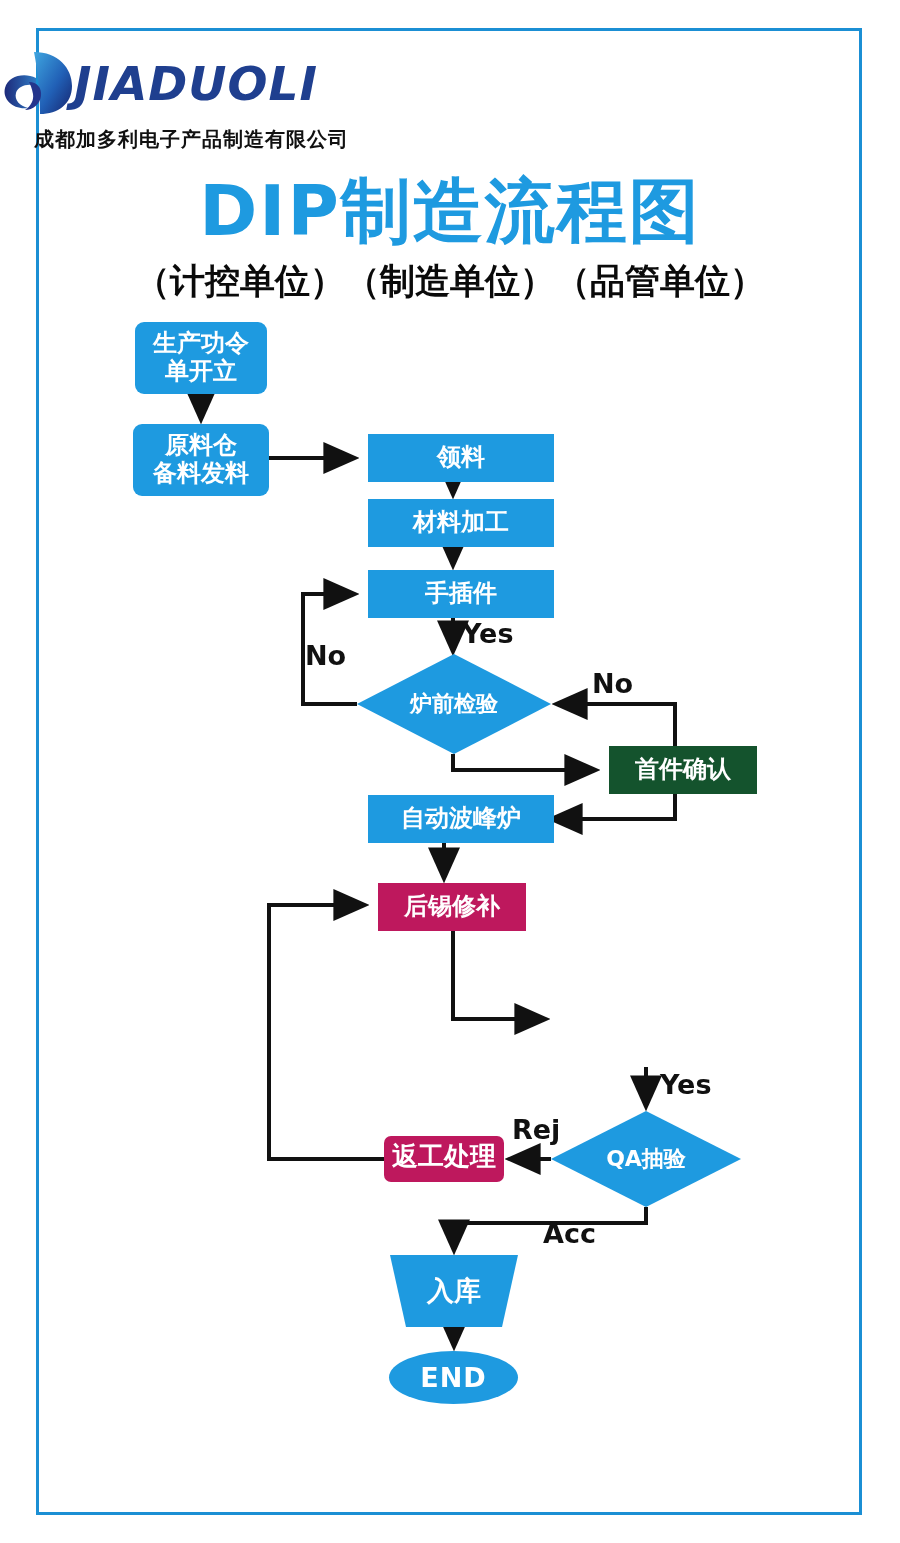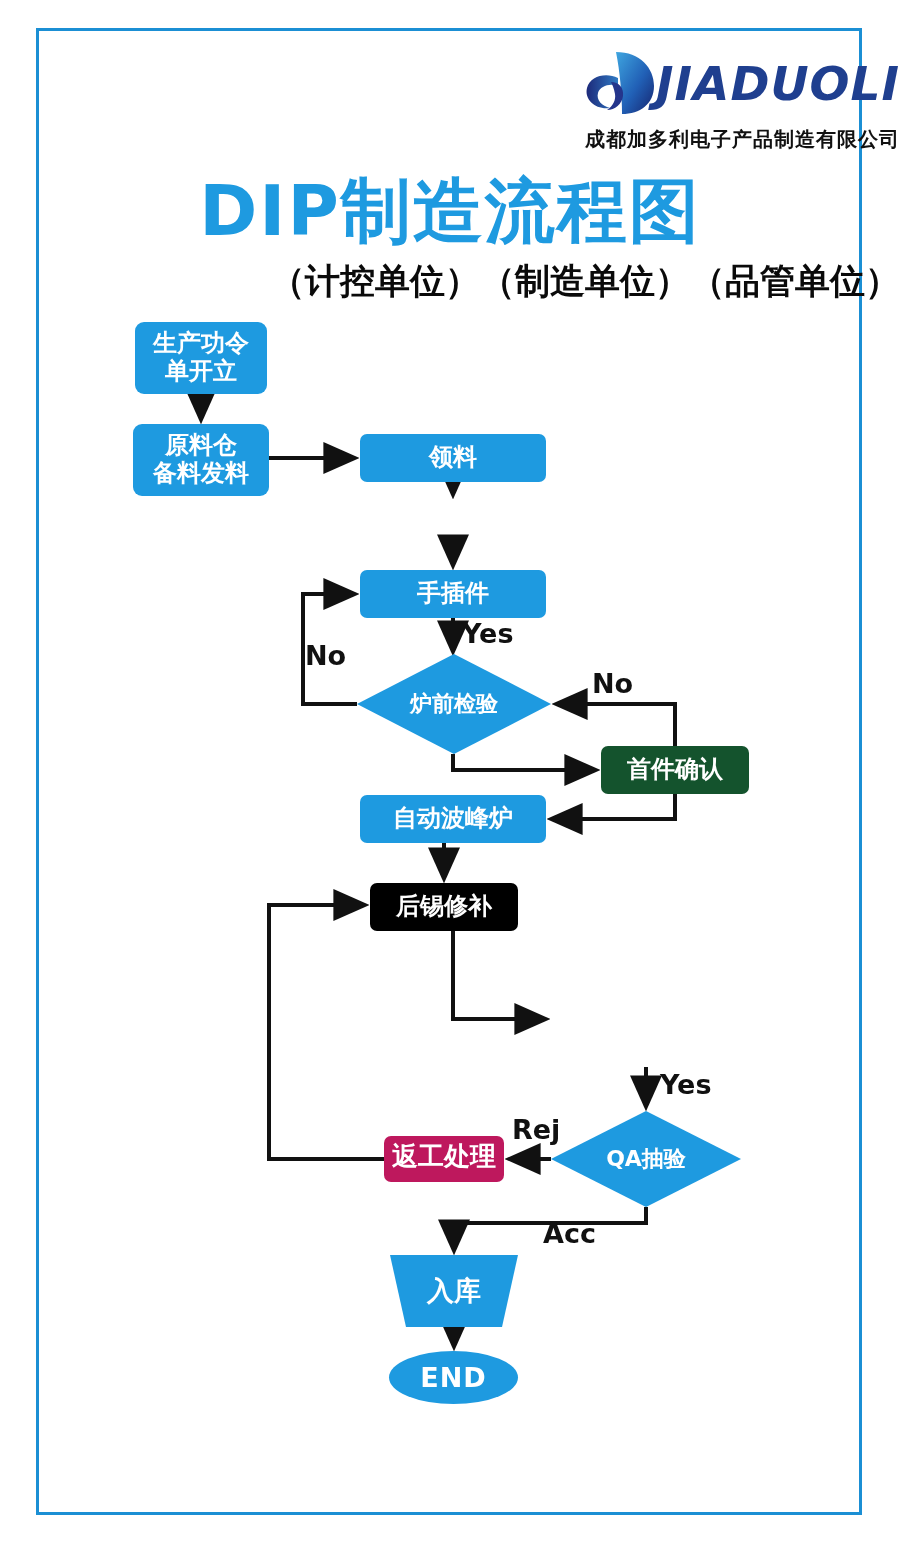--- a/index.html
+++ b/index.html
@@ -12,54 +12,54 @@
     position:absolute;left:0;top:0;width:900px;height:1543px;
     background:#ffffff;
   }
   
   #frame{
     position:absolute;left:36px;top:28px;width:826px;height:1487px;
     border:3px solid #1b8fd4;background:#ffffff;box-sizing:border-box;
   }
   
   #logo-block{
-    position:absolute;left:0;top:48px;width:900px;text-align:right;
+    position:absolute;left:0;top:48px;width:900px;text-align:left;
   }
   #logo-row{display:inline-flex;align-items:center;justify-content:center;}
   .logo-mark{width:78px;height:70px;display:block;}
   .logo-word{
     font-family:"DejaVu Sans","Liberation Sans",sans-serif;
     font-weight:bold;font-style:italic;font-size:47px;letter-spacing:1px;
     color:#1f3f8f;line-height:1;margin-left:-4px;
   }
   #logo-cn{
     margin-top:4px;font-size:20px;font-weight:bold;color:#111111;
-    letter-spacing:1px;font-family:"DejaVu Sans","Liberation Sans",sans-serif;
+    letter-spacing:1px;font-family:"DejaVu Sans","Liberation Sans",sans-serif;margin-left:34px;
   }
   
   #main-title{
     position:absolute;left:0;top:176px;width:900px;text-align:center;
     font-size:70px;font-weight:bold;color:#1e9ae0;letter-spacing:2px;
     line-height:1;font-family:"DejaVu Sans","Liberation Sans",sans-serif;
   }
   #sub-title{
-    position:absolute;left:0;top:264px;width:900px;text-align:right;
+    position:absolute;left:0;top:264px;width:900px;text-align:center;
     font-size:35px;font-weight:bold;color:#0a0a0a;letter-spacing:0px;
     line-height:1;font-family:"DejaVu Sans","Liberation Sans",sans-serif;
   }
   
   #flow{position:absolute;left:0;top:0;width:760px;height:1543px;}
   .node{
     position:absolute;box-sizing:border-box;display:flex;
     align-items:center;justify-content:center;text-align:center;
     color:#ffffff;font-weight:bold;line-height:1.15;
     font-family:"DejaVu Sans","Liberation Sans",sans-serif;
     background:#1e9ae0;
   }
-  .proc{border-radius:7px;font-size:24px;}
+  .proc{border-radius:0;font-size:24px;margin-left:8px;}
   .proc2{border-radius:9px;font-size:24px;padding:4px 0;}
   .rework{border-radius:7px;font-size:26px;background:#0c9fe8;}
   .diamond{background:none;}
   .diamond .dlabel{
     position:relative;z-index:2;color:#ffffff;font-weight:bold;font-size:22px;
   }
   .diamond svg{position:absolute;left:0;top:0;}
   .trap{background:none;}
   .trap .dlabel{position:relative;z-index:2;font-size:27px;color:#fff;font-weight:bold;}
   .trap svg{position:absolute;left:0;top:0;}
@@ -156,41 +156,44 @@
     </div>
 
     <div class="node proc2" style="left: 133px; top: 424px; width: 136px; height: 72px; background: rgb(30, 154, 224);">
       <span>原料仓<br>备料发料</span>
     </div>
 
     <div class="node proc" style="left: 360px; top: 434px; width: 186px; height: 48px; background: rgb(30, 154, 224);">
       <span>领料</span>
     </div>
 
+    <div class="node proc" style="left: 360px; top: 499px; width: 186px; height: 48px; background: rgb(30, 154, 224);">
+      <span>材料加工</span>
+    </div>
 
     <div class="node proc" style="left: 360px; top: 570px; width: 186px; height: 48px; background: rgb(30, 154, 224);">
       <span>手插件</span>
     </div>
 
     <div class="node diamond" style="left:357px;top:654px;width:194px;height:100px;">
       <svg width="194" height="100" viewBox="0 0 194 100" xmlns="http://www.w3.org/2000/svg">
         <polygon points="97,0 194,50 97,100 0,50" fill="#1e9ae0"></polygon>
       </svg>
       <span class="dlabel">炉前检验</span>
     </div>
 
     <div class="node proc" style="left: 601px; top: 746px; width: 148px; height: 48px; background: #14532d;">
       <span>首件确认</span>
     </div>
 
     <div class="node proc" style="left: 360px; top: 795px; width: 186px; height: 48px; background: rgb(30, 154, 224);">
       <span>自动波峰炉</span>
     </div>
 
-    <div class="node proc" style="left: 370px; top: 883px; width: 148px; height: 48px; background: #000000;">
+    <div class="node proc" style="left: 370px; top: 883px; width: 148px; height: 48px; background: #be185d;">
       <span>后锡修补</span>
     </div>
 
 
     <div class="node diamond" style="left:551px;top:1111px;width:190px;height:96px;">
       <svg width="190" height="96" viewBox="0 0 190 96" xmlns="http://www.w3.org/2000/svg">
         <polygon points="95,0 190,48 95,96 0,48" fill="#1e9ae0"></polygon>
       </svg>
       <span class="dlabel">QA抽验</span>
     </div>

